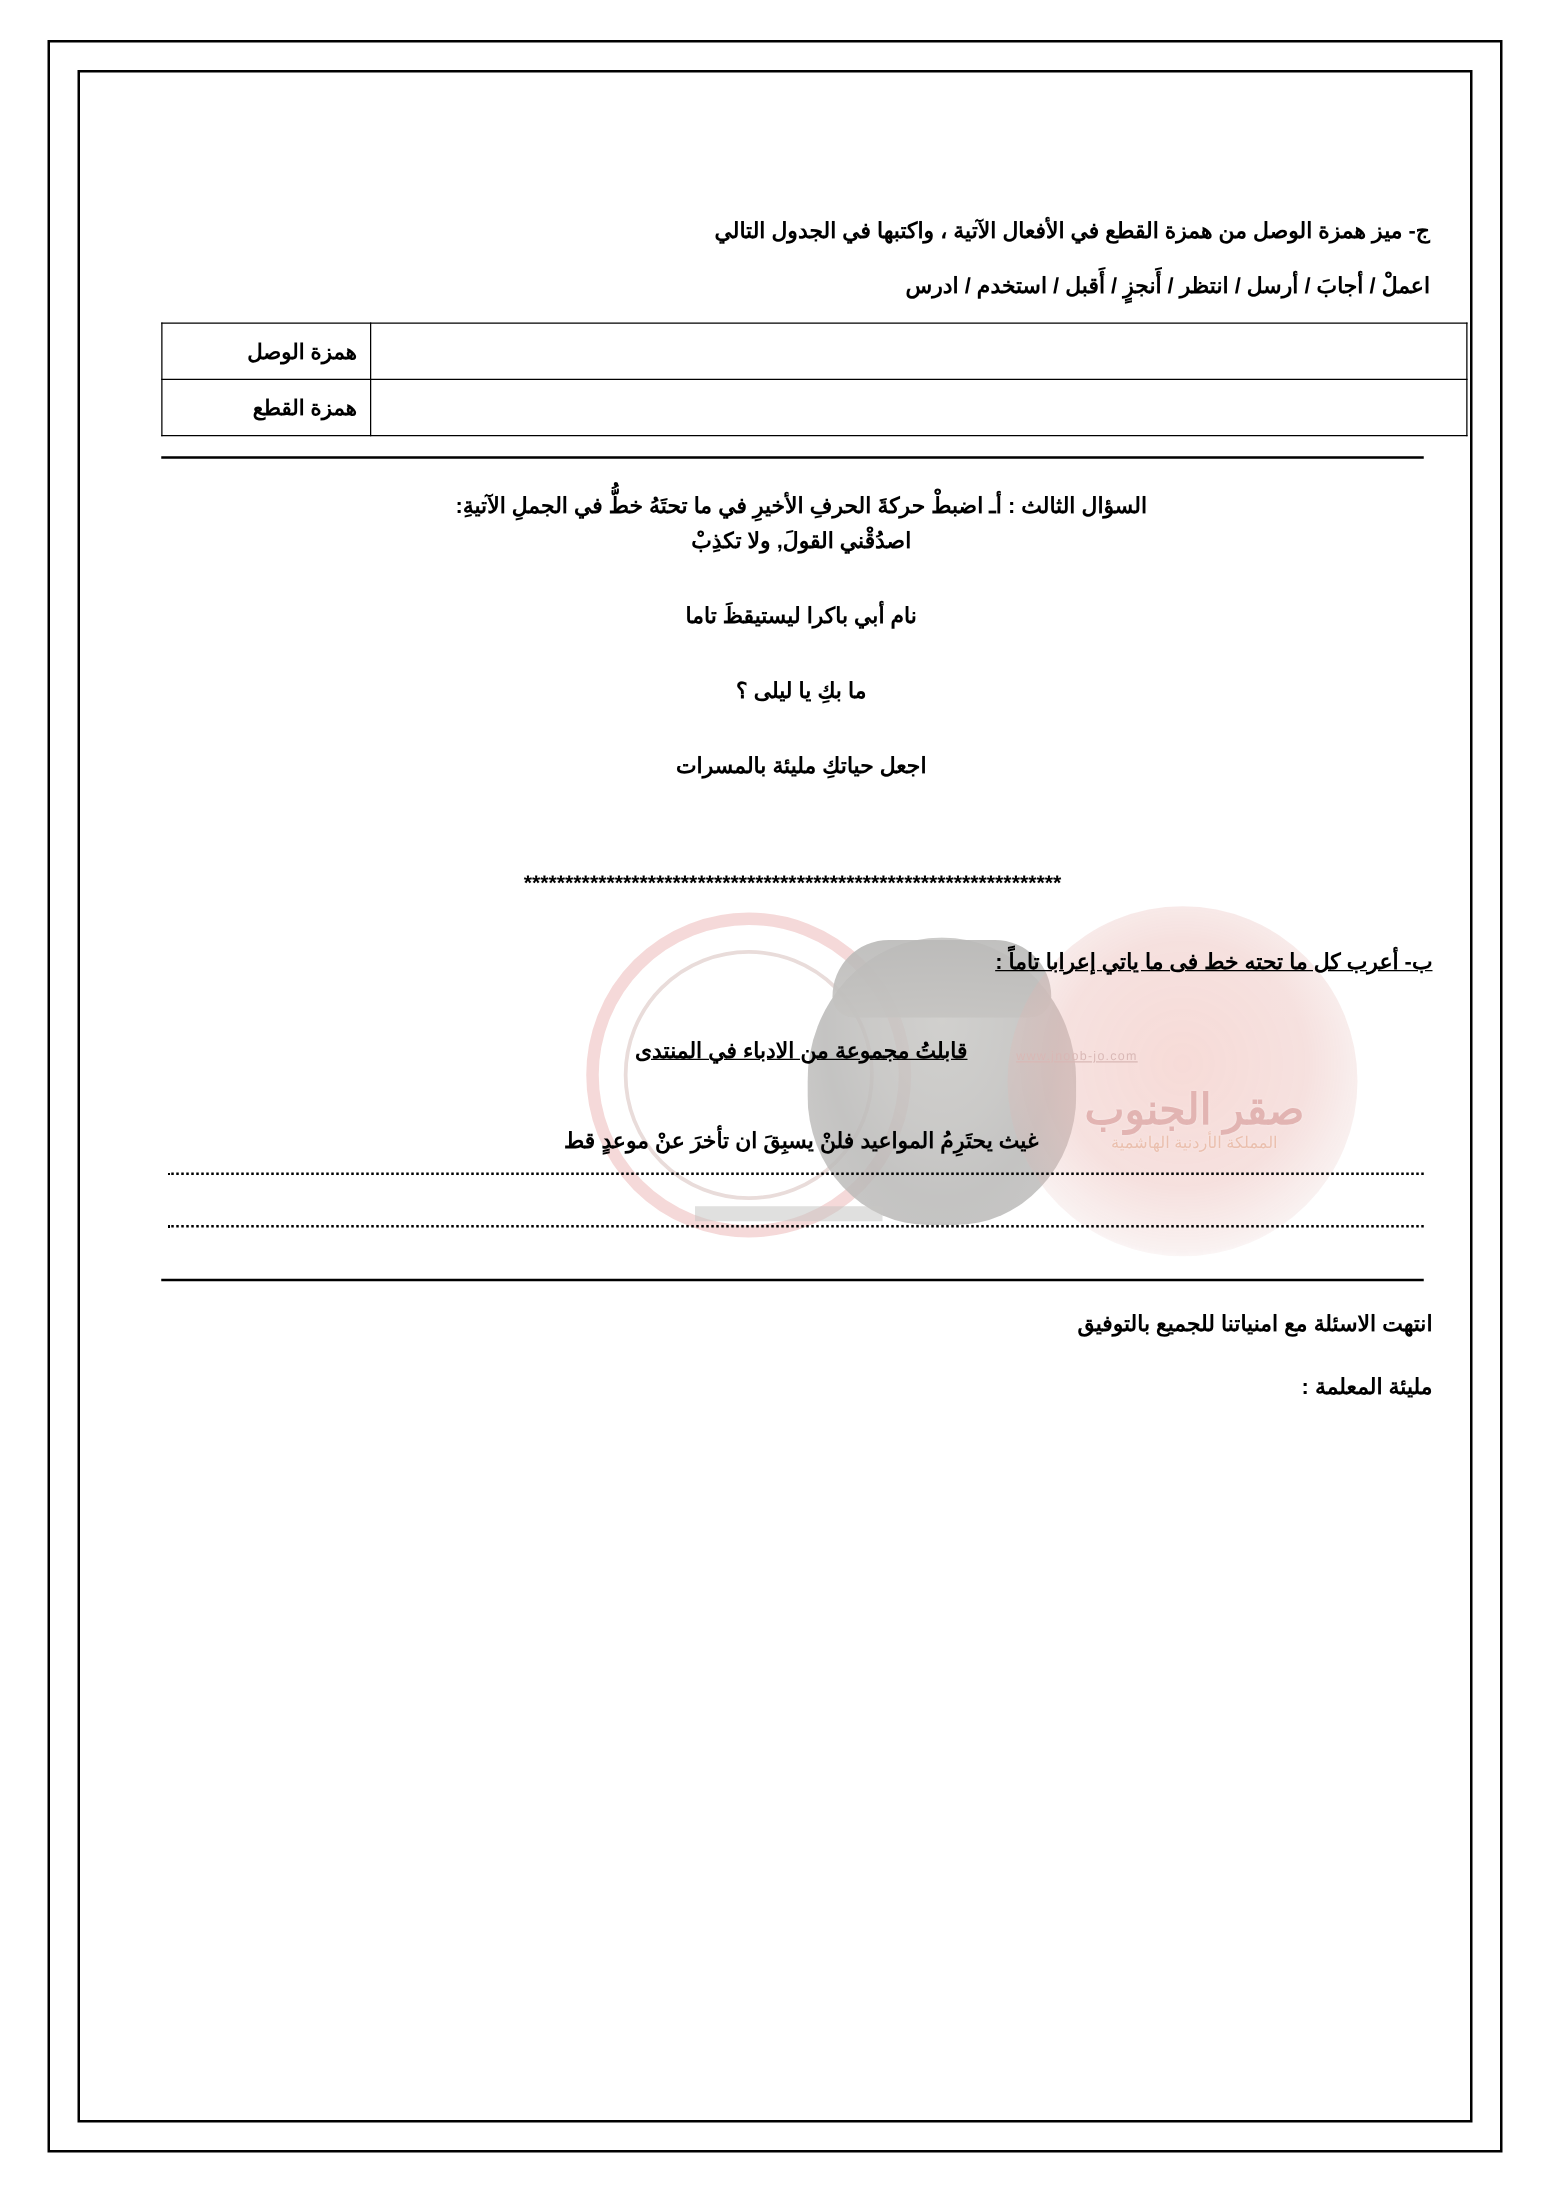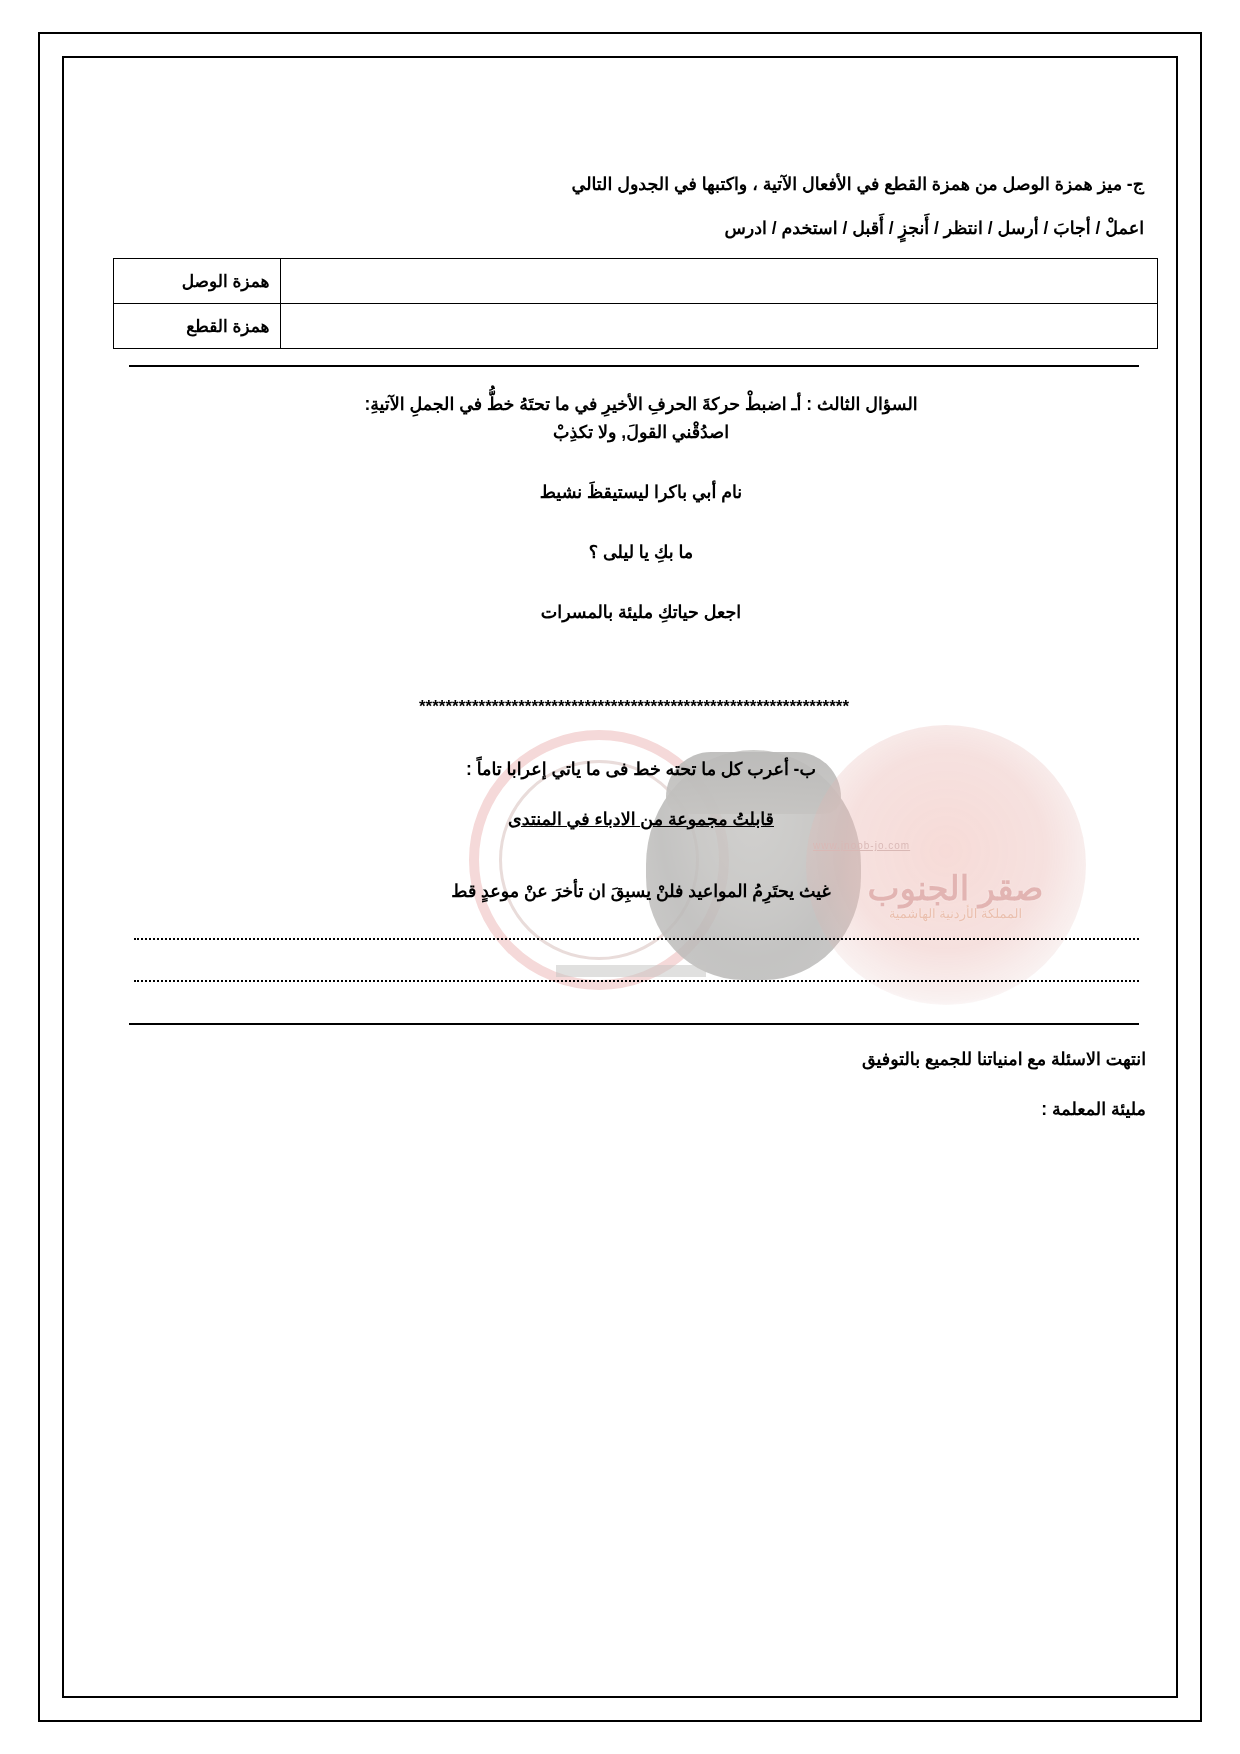--- a/index.html
+++ b/index.html
@@ -143,21 +143,21 @@
     position: absolute;
     right: 30px;
     top: 110px;
     width: 740px;
   }
   .block-c .l1 { margin-bottom: 16px; }
 
   
   table.hamza-table {
     position: absolute;
-    right: 16px;
+    right: 0;
     top: 198px;
     width: 1045px;
     border-collapse: collapse;
     direction: rtl;
     z-index: 10;
   }
   table.hamza-table td {
     border: 1.6px solid #000;
     height: 38px;
     font-size: 17px;
@@ -207,22 +207,22 @@
     z-index: 10;
   }
 
   .block-b {
     position: absolute;
     right: 28px;
     top: 695px;
     width: 1010px;
   }
   .block-b .head {
-    text-align: center;
-    margin-bottom: 22px;
+    margin-bottom: 43px;
+    text-decoration: underline;
   }
   .block-b .item {
     text-align: center;
     margin-bottom: 44px;
   }
 
   .dots {
     position: absolute;
     right: 35px;
     width: 1005px;
@@ -279,21 +279,21 @@
       <td class="label-col">همزة القطع</td>
     </tr>
   </tbody>
     </table>
 
   <hr class="rule r1">
 
   <div class="block-q3">
     <div class="q-line head">السؤال الثالث : أـ اضبطْ حركةَ الحرفِ الأخيرِ في ما تحتَهُ خطُّ في الجملِ الآتيةِ:</div>
     <div class="q-line item">اصدُقْني القولَ, ولا تكذِبْ</div>
-    <div class="q-line item">نام أبي باكرا ليستيقظَ نشيط</div>
+    <div class="q-line item">نام أبي باكرا ليستيقظَ تاما</div>
     <div class="q-line item">ما بكِ يا ليلى ؟</div>
     <div class="q-line item">اجعل حياتكِ مليئة بالمسرات</div>
   </div>
 
   <div class="stars">*****************************************************************</div>
 
   <div class="block-b">
     <div class="q-line head">ب- أعرب كل ما تحته خط فى ما ياتي إعرابا تاماً :</div>
     <div class="q-line item u">قابلتُ مجموعة من الادباء في المنتدى</div>
     <div class="q-line item">غيث يحتَرِمُ المواعيد فلنْ يسبِقَ ان تأخرَ عنْ موعدٍ قط</div>

